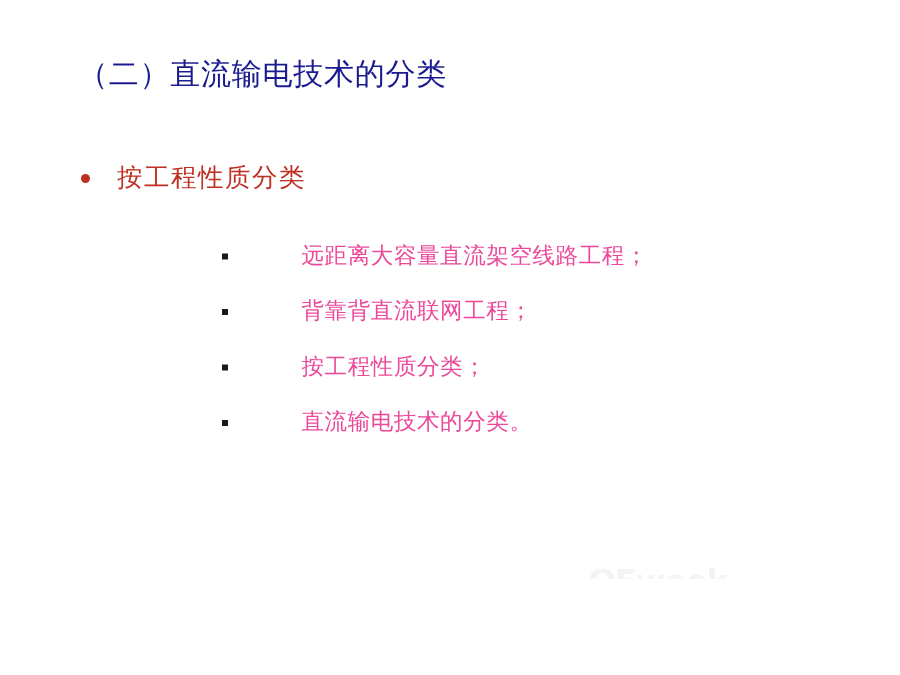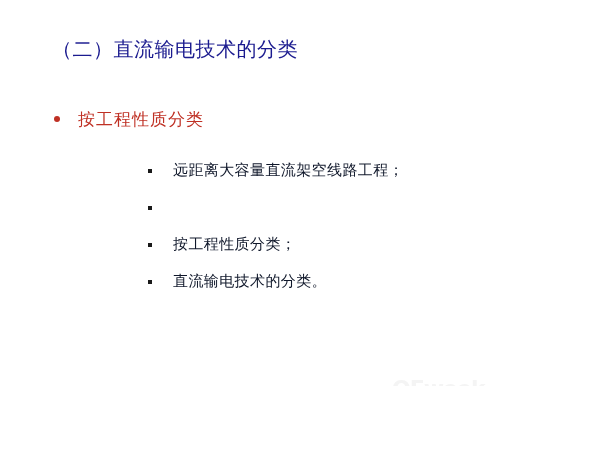--- a/index.html
+++ b/index.html
@@ -74,23 +74,24 @@
     width: 4px;
     height: 4px;
     background: #1a1a1a;
     margin-top: 9px;
     margin-right: 21px;
     flex: 0 0 auto;
   }
   .l2-text {
     font-size: 15px;
     line-height: 21px;
-    color: #0f172a;
+    color: #ec4899;
     letter-spacing: 0.4px;
     white-space: nowrap;
+    margin-left: 28px;
   }
 
   
   #watermark {
     position: absolute;
     left: 392px;
     top: 376px;
     width: 185px;
     height: 56px;
     pointer-events: none;
@@ -145,20 +146,21 @@
 
   <div id="level2-list">
 
     <div class="l2-row">
       <span class="l2-bullet"></span>
       <span class="l2-text">远距离大容量直流架空线路工程；</span>
     </div>
 
     <div class="l2-row">
       <span class="l2-bullet"></span>
+      <span class="l2-text">背靠背直流联网工程；</span>
     </div>
 
     <div class="l2-row">
       <span class="l2-bullet"></span>
       <span class="l2-text">按工程性质分类；</span>
     </div>
 
     <div class="l2-row">
       <span class="l2-bullet"></span>
       <span class="l2-text">直流输电技术的分类。</span>

